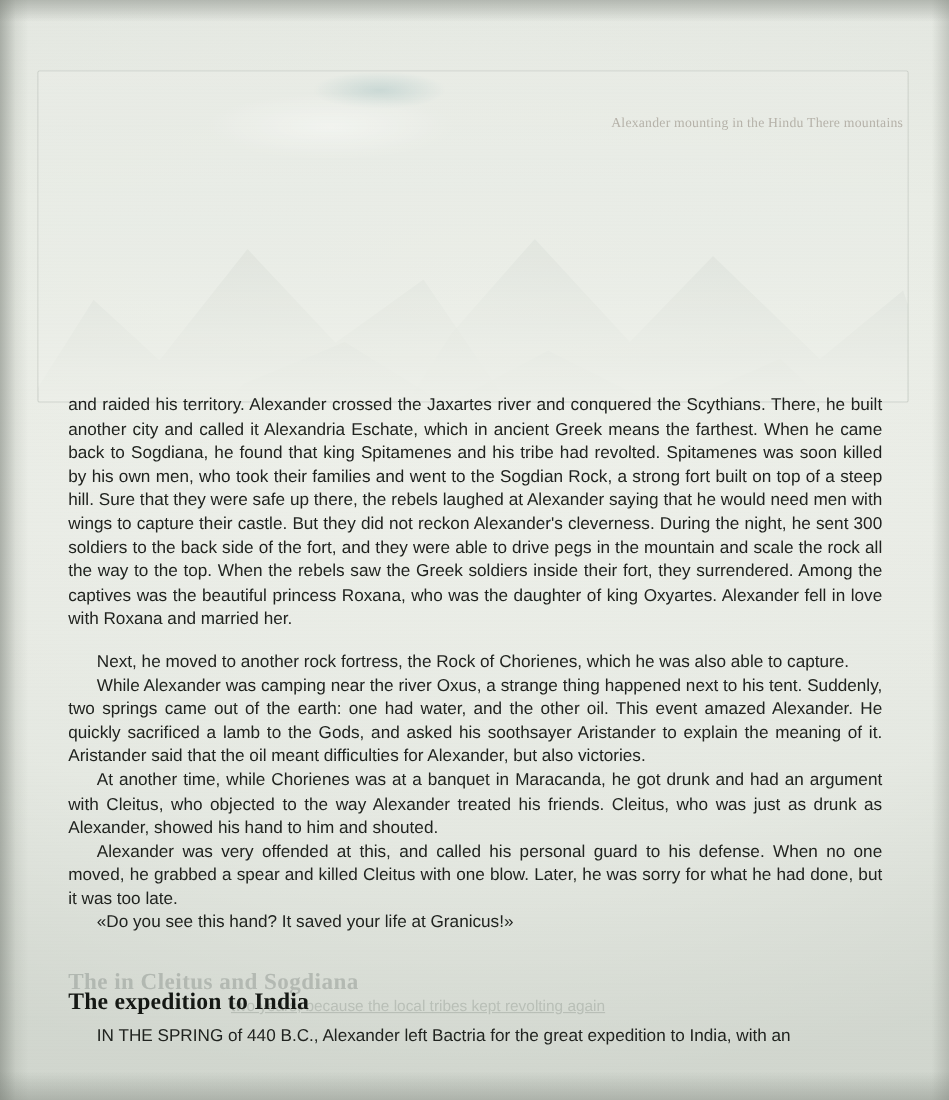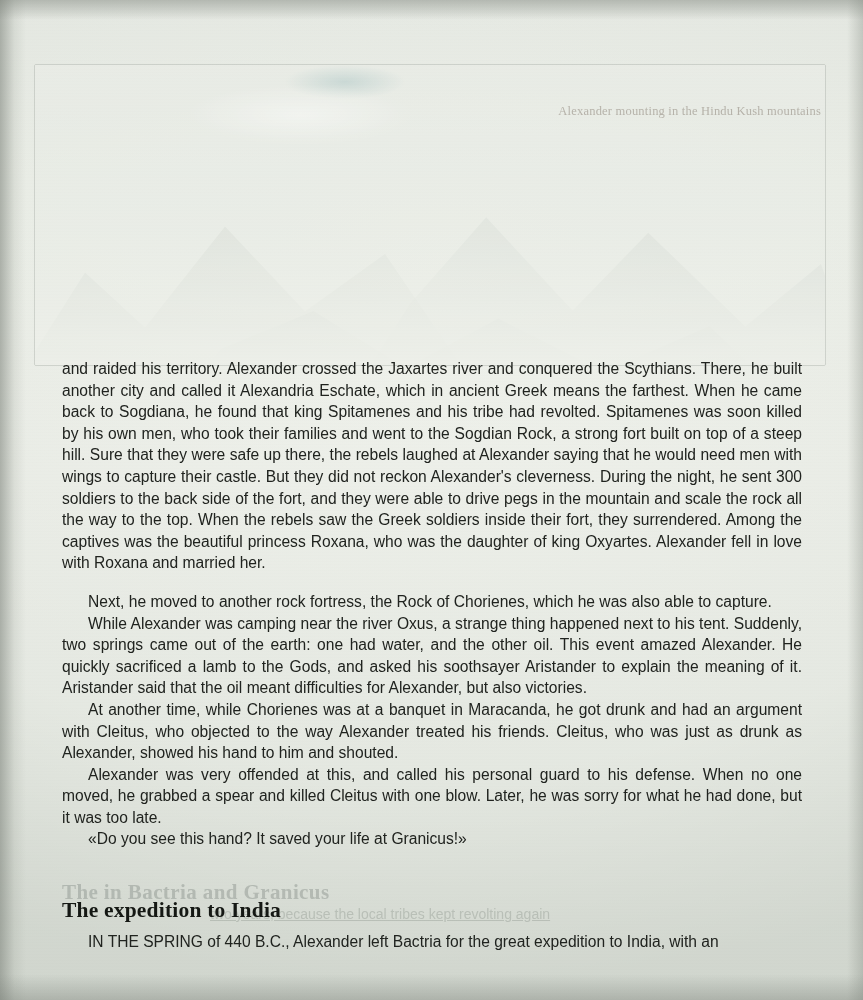--- a/index.html
+++ b/index.html
@@ -175,34 +175,34 @@
     <div class="sky"></div>
     <div class="teal"></div>
     <div class="cloud"></div>
     <div class="mtn2"></div>
     <div class="mtn1"></div>
     <div class="mtn3"></div>
     <div class="fade"></div>
   </div>
 
   <div class="photo-caption">
-    <div>Alexander mounting in the Hindu Kush mountains</div>
+    <div>Alexander mounting in the Hindu There mountains</div>
   </div>
 
   <div class="body-text">
     <p>and raided his territory. Alexander crossed the Jaxartes river and conquered the Scythians. There, he built another city and called it Alexandria Eschate, which in ancient Greek means the farthest. When he came back to Sogdiana, he found that king Spitamenes and his tribe had revolted. Spitamenes was soon killed by his own men, who took their families and went to the Sogdian Rock, a strong fort built on top of a steep hill. Sure that they were safe up there, the rebels laughed at Alexander saying that he would need men with wings to capture their castle. But they did not reckon Alexander's cleverness. During the night, he sent 300 soldiers to the back side of the fort, and they were able to drive pegs in the mountain and scale the rock all the way to the top. When the rebels saw the Greek soldiers inside their fort, they surrendered. Among the captives was the beautiful princess Roxana, who was the daughter of king Oxyartes. Alexander fell in love with Roxana and married her.</p>
     <div class="para-gap"></div>
     <p class="indent">Next, he moved to another rock fortress, the Rock of Chorienes, which he was also able to capture.</p>
     <p class="indent">While Alexander was camping near the river Oxus, a strange thing happened next to his tent. Suddenly, two springs came out of the earth: one had water, and the other oil. This event amazed Alexander. He quickly sacrificed a lamb to the Gods, and asked his soothsayer Aristander to explain the meaning of it. Aristander said that the oil meant difficulties for Alexander, but also victories.</p>
     <p class="indent">At another time, while Chorienes was at a banquet in Maracanda, he got drunk and had an argument with Cleitus, who objected to the way Alexander treated his friends. Cleitus, who was just as drunk as Alexander, showed his hand to him and shouted.</p>
     <p class="indent">Alexander was very offended at this, and called his personal guard to his defense. When no one moved, he grabbed a spear and killed Cleitus with one blow. Later, he was sorry for what he had done, but it was too late.</p>
     <p class="indent">«Do you see this hand? It saved your life at Granicus!»</p>
   </div>
 
-  <div class="ghost-heading">The     in Bactria and Granicus</div>
+  <div class="ghost-heading">The     in Cleitus and Sogdiana</div>
   <div class="ghost-line">two years, because the local tribes kept revolting again</div>
 
   <div class="section-heading">The expedition to India</div>
   <div class="section-body">IN THE SPRING of 440 B.C., Alexander left Bactria for the great expedition to India, with an</div>
 
   <div class="grain"></div>
   <div class="edge-left"></div>
   <div class="edge-top"></div>
   <div class="edge-right"></div>
   <div class="edge-bottom"></div>

